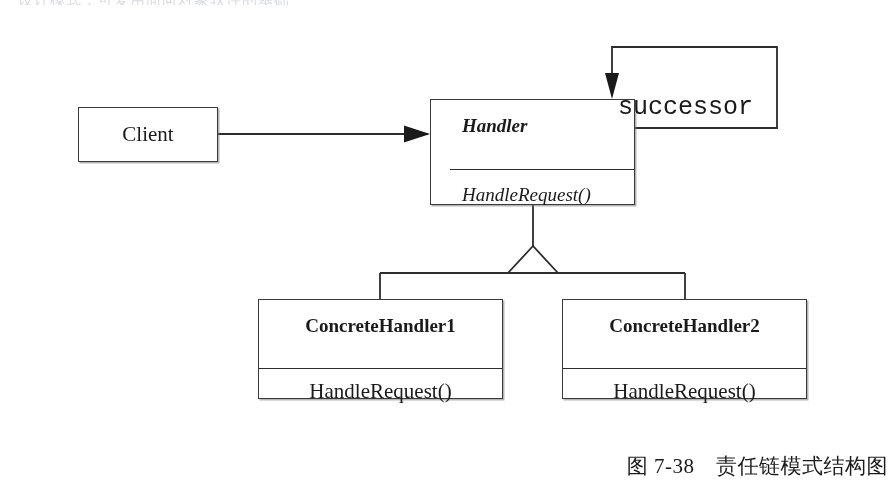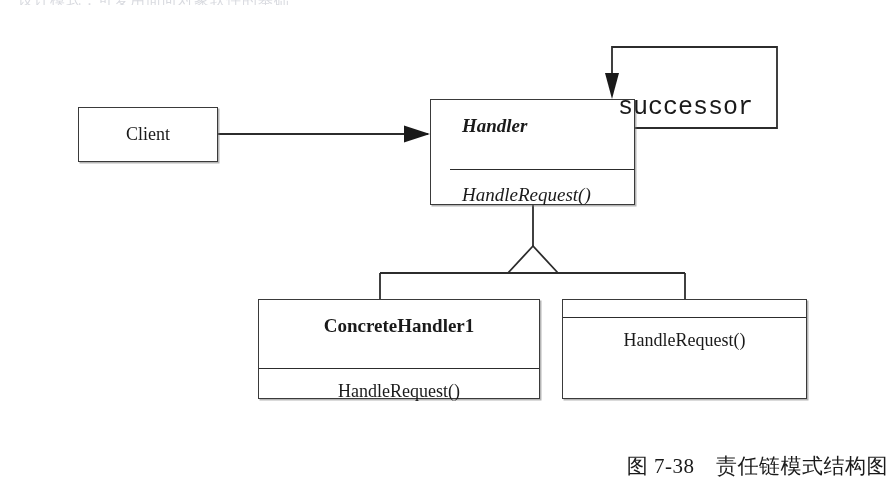--- a/index.html
+++ b/index.html
@@ -49,41 +49,41 @@
     overflow: hidden;
     white-space: nowrap;
   }
   .uml-row.divider {
     border-top: 1.6px solid #2c2c2c;
     margin-top: 17px;
   }
   .row-center { justify-content: center; }
   .row-left   { justify-content: flex-start; padding-left: 12px; }
 
-  .t-plain        { font-size: 18px; font-weight: normal; font-style: normal; }
+  .t-plain        { font-size: 21px; font-weight: normal; font-style: normal; }
   .t-bold         { font-size: 19px; font-weight: bold;   font-style: normal; }
   .t-italic       { font-size: 19px; font-weight: normal; font-style: italic; }
   .t-bold-italic  { font-size: 19px; font-weight: bold;   font-style: italic; }
 
   
   #client-box {
     left: 78px; top: 107px; width: 140px; height: 55px;
   }
   #client-box .uml-row { width: 100%; height: 100%; }
 
   
   #handler-box {
     left: 430px; top: 99px; width: 205px; height: 106px; padding-left: 19px;
   }
   #handler-box .r1 { width: 100%; height: 52px; }
   #handler-box .r2 { width: 100%; height: 51px; }
 
   
   #ch1-box {
-    left: 258px; top: 299px; width: 282px; height: 100px;
+    left: 258px; top: 299px; width: 245px; height: 100px;
   }
   #ch1-box .r1 { width: 100%; height: 51px; }
   #ch1-box .r2 { width: 100%; height: 46px; }
 
   
   #ch2-box {
     left: 562px; top: 299px; width: 245px; height: 100px;
   }
   #ch2-box .r1 { width: 100%; height: 51px; }
   #ch2-box .r2 { width: 100%; height: 46px; }
@@ -151,16 +151,17 @@
 </div>
 
 <div id="successor-label">successor</div>
 
 <div class="uml-box" id="ch1-box">
   <div class="uml-row r1 row-center t-bold">ConcreteHandler1</div>
   <div class="uml-row r2 divider row-center t-plain">HandleRequest()</div>
 </div>
 
 <div class="uml-box" id="ch2-box">
+  <div class="uml-row r1 row-center t-bold">ConcreteHandler2</div>
   <div class="uml-row r2 divider row-center t-plain">HandleRequest()</div>
 </div>
 
 <div id="caption">图 7-38　责任链模式结构图</div>
 
 </body></html>

